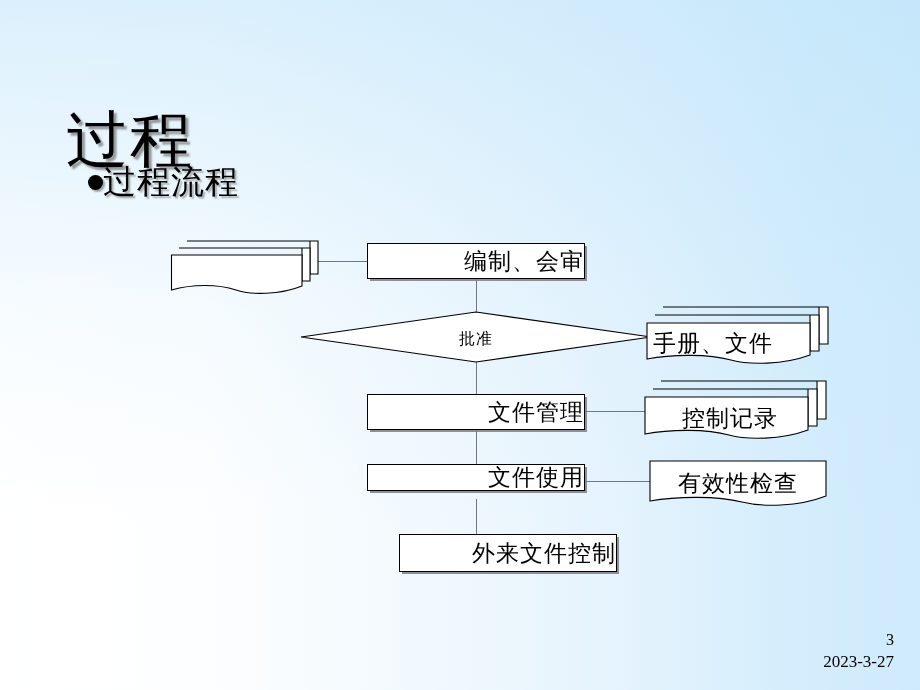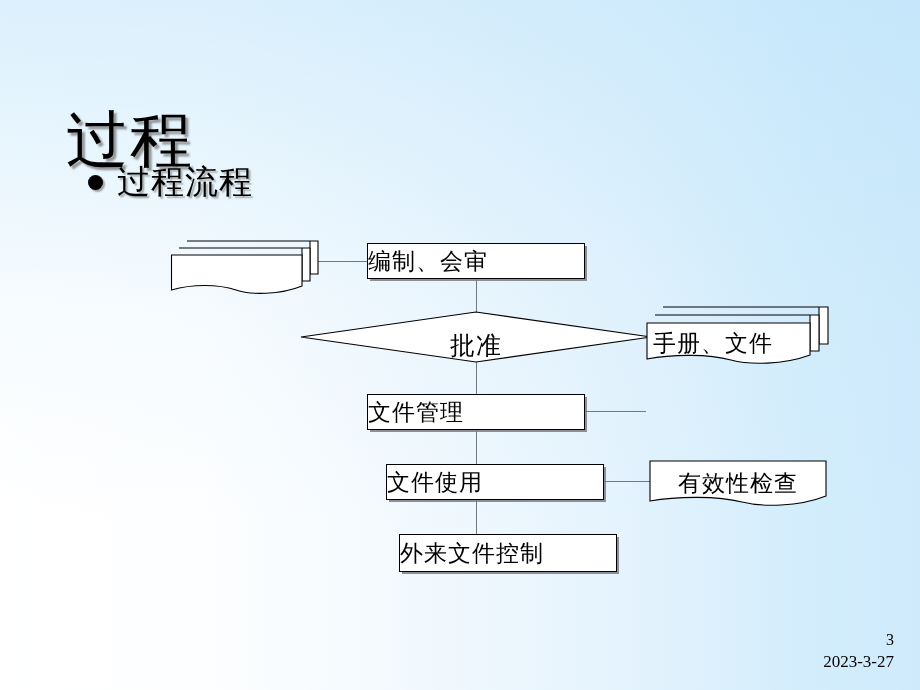--- a/index.html
+++ b/index.html
@@ -38,21 +38,20 @@
     margin-top: 40px;
   }
 
   
   #bullet-row {
     position: absolute;
     left: 88px;
     top: 160px;
     display: flex;
     align-items: center;
-    gap: 14px;
     white-space: nowrap;
   }
   #bullet-row .bullet-dot {
     width: 15px;
     height: 15px;
     border-radius: 50%;
     background: #000;
     display: inline-block;
     flex: 0 0 auto;
     box-shadow: 2px 2px 1.5px rgba(130,130,130,0.7);
@@ -71,21 +70,21 @@
     top: 0;
     width: 920px;
     height: 690px;
   }
 
   .node {
     position: absolute;
     box-sizing: border-box;
     display: flex;
     align-items: center;
-    justify-content: flex-start;
+    justify-content: flex-end;
     color: #000;
     font-size: 23px;
     letter-spacing: 1px;
     white-space: nowrap;
   }
 
   
   .rect {
     background: #ffffff;
     border: 1px solid #000000;
@@ -100,21 +99,21 @@
     position: absolute;
     left: 0;
     top: 0;
     display: block;
   }
   .diamond-wrap .dlabel {
     position: absolute;
     left: 0;
     width: 100%;
     text-align: center;
-    font-size: 25px;
+    font-size: 16px;
     letter-spacing: 1px;
     color: #000;
     white-space: nowrap;
   }
 
   
   .doc-wrap {
     position: absolute;
   }
   .doc-wrap svg {
@@ -205,22 +204,30 @@
         <path d="M10,11 L174,11 L174,47 L165,47 L165,11 Z" fill="#ffffff" stroke="#000000" stroke-width="1.1"></path>
         <path d="M2,19 L165,19 L165,51 C138,61 104,61 86,56 C64,50 28,50 2,55 Z" fill="#ffffff" stroke="#000000" stroke-width="1.1"></path>
       </svg>
       <span class="dtext" style="left:8px; top:24px; width:158px; text-align:left;">手册、文件</span>
     </div>
 
     <div class="node rect" style="left:367px; top:394px; width:218px; height:36px;">
       <span>文件管理</span>
     </div>
 
-
-    <div class="node rect" style="left:386px; top:464px; width:218px; height:36px;">
+    <div class="doc-wrap" style="left:643px; top:379px; width:185px; height:62px;">
+      <svg width="185" height="62" viewBox="0 0 185 62">
+        <path d="M18,2 L183,2 L183,40 L174,40 L174,2 Z" fill="#ffffff" stroke="#000000" stroke-width="1.1"></path>
+        <path d="M10,10 L174,10 L174,47 L165,47 L165,10 Z" fill="#ffffff" stroke="#000000" stroke-width="1.1"></path>
+        <path d="M2,18 L165,18 L165,51 C138,61 104,61 86,56 C64,50 28,50 2,55 Z" fill="#ffffff" stroke="#000000" stroke-width="1.1"></path>
+      </svg>
+      <span class="dtext" style="left:8px; top:24px; width:158px; text-align:center;">控制记录</span>
+    </div>
+
+    <div class="node rect" style="left:367px; top:464px; width:218px; height:27px;">
       <span>文件使用</span>
     </div>
 
     <div class="doc-wrap" style="left:648px; top:459px; width:180px; height:50px;">
       <svg width="180" height="50" viewBox="0 0 180 50">
         <path d="M2,2 L178,2 L178,37 C150,48 114,48 94,43 C70,37 30,37 2,42 Z" fill="#ffffff" stroke="#000000" stroke-width="1.1"></path>
       </svg>
       <span class="dtext" style="left:2px; top:9px; width:176px; text-align:center;">有效性检查</span>
     </div>
 

